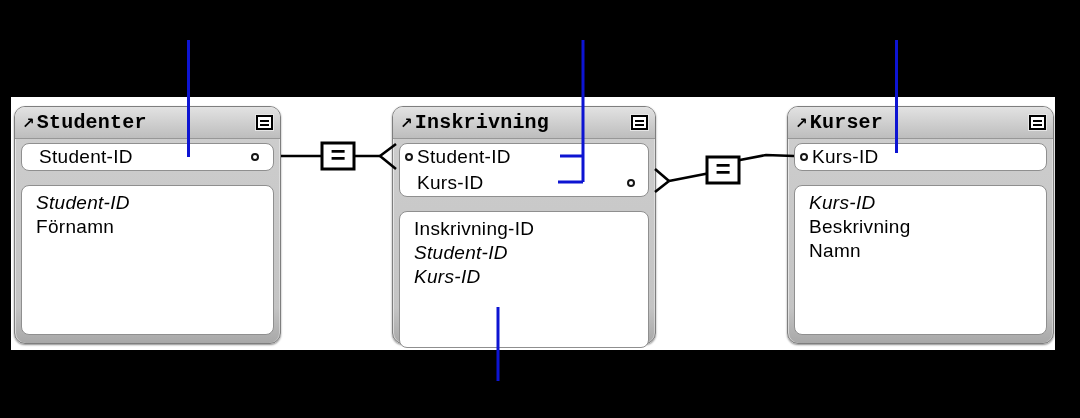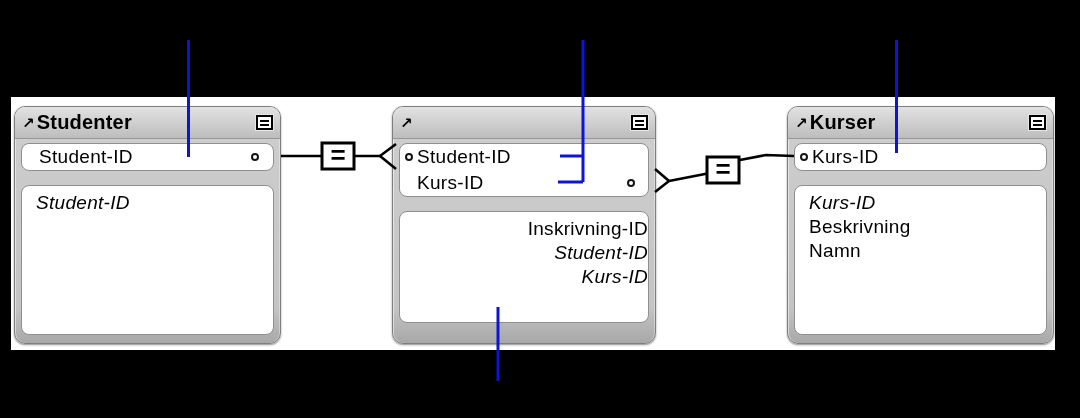--- a/index.html
+++ b/index.html
@@ -17,21 +17,21 @@
     box-shadow:inset 0 1px 0 rgba(255,255,255,.85), inset 1px 0 0 rgba(255,255,255,.5),
                inset -1px 0 0 rgba(255,255,255,.35), 0 1px 2px rgba(0,0,0,.45);
   }
   .titlebar{
     height:31px;display:flex;align-items:center;padding:0 7px 0 7px;
     background:linear-gradient(180deg,#e2e2e2,#bdbdbd);
     border-bottom:1px solid #979797;border-radius:10px 10px 0 0;
     font-size:20px;font-weight:bold;letter-spacing:.2px;
   }
   .arrow-ico{font-size:15px;font-weight:bold;margin-right:2px;line-height:1;}
-  .tname{white-space:nowrap;}
+  .tname{white-space:nowrap;font-family:Liberation Mono, monospace;}
   .toggle{
     margin-left:auto;width:13px;height:11px;background:#fff;border:2px solid #000;
     box-shadow:0 0 0 1px #e6e6e6;display:flex;flex-direction:column;justify-content:center;
     align-items:center;gap:2px;cursor:pointer;
   }
   .toggle i{display:block;width:9px;height:2px;background:#000;}
   .pane{
     margin:4px 6px 0 6px;background:#fff;border:1px solid #8f8f8f;border-radius:8px;
     position:relative;box-sizing:content-box;
   }
@@ -69,42 +69,44 @@
         </span>
     </div>
     <div class="pane" style="height:26px;">
       <div class="mrow pad">
         <span>Student-ID</span>
         <span class="ring rgt" style="right:14px;"></span>
       </div>
     </div>
     <div class="pane list-pane" style="height:150px;">
       <div class="lrow ital">Student-ID</div>
+      <div class="lrow">Förnamn</div>
     </div>
   </div>
 
   <div class="table-box" style="left:392px;width:264px;">
     <div class="titlebar">
       <span class="arrow-ico">↗</span>
+      <span class="tname">Inskrivning</span>
       <span class="toggle">
           <i></i>
           <i></i>
         </span>
     </div>
     <div class="pane" style="height:52px;">
       <div class="mrow ringed">
         <span class="ring lft"></span>
         <span>Student-ID</span>
       </div>
       <div class="mrow pad">
         <span>Kurs-ID</span>
         <span class="ring rgt"></span>
       </div>
     </div>
-    <div class="pane list-pane" style="height:112px;text-align:right;">
+    <div class="pane list-pane" style="height:137px;">
       <div class="lrow">Inskrivning-ID</div>
       <div class="lrow ital">Student-ID</div>
       <div class="lrow ital">Kurs-ID</div>
     </div>
   </div>
 
   <div class="table-box" style="left:787px;width:267px;">
     <div class="titlebar">
       <span class="arrow-ico">↗</span>
       <span class="tname">Kurser</span>

